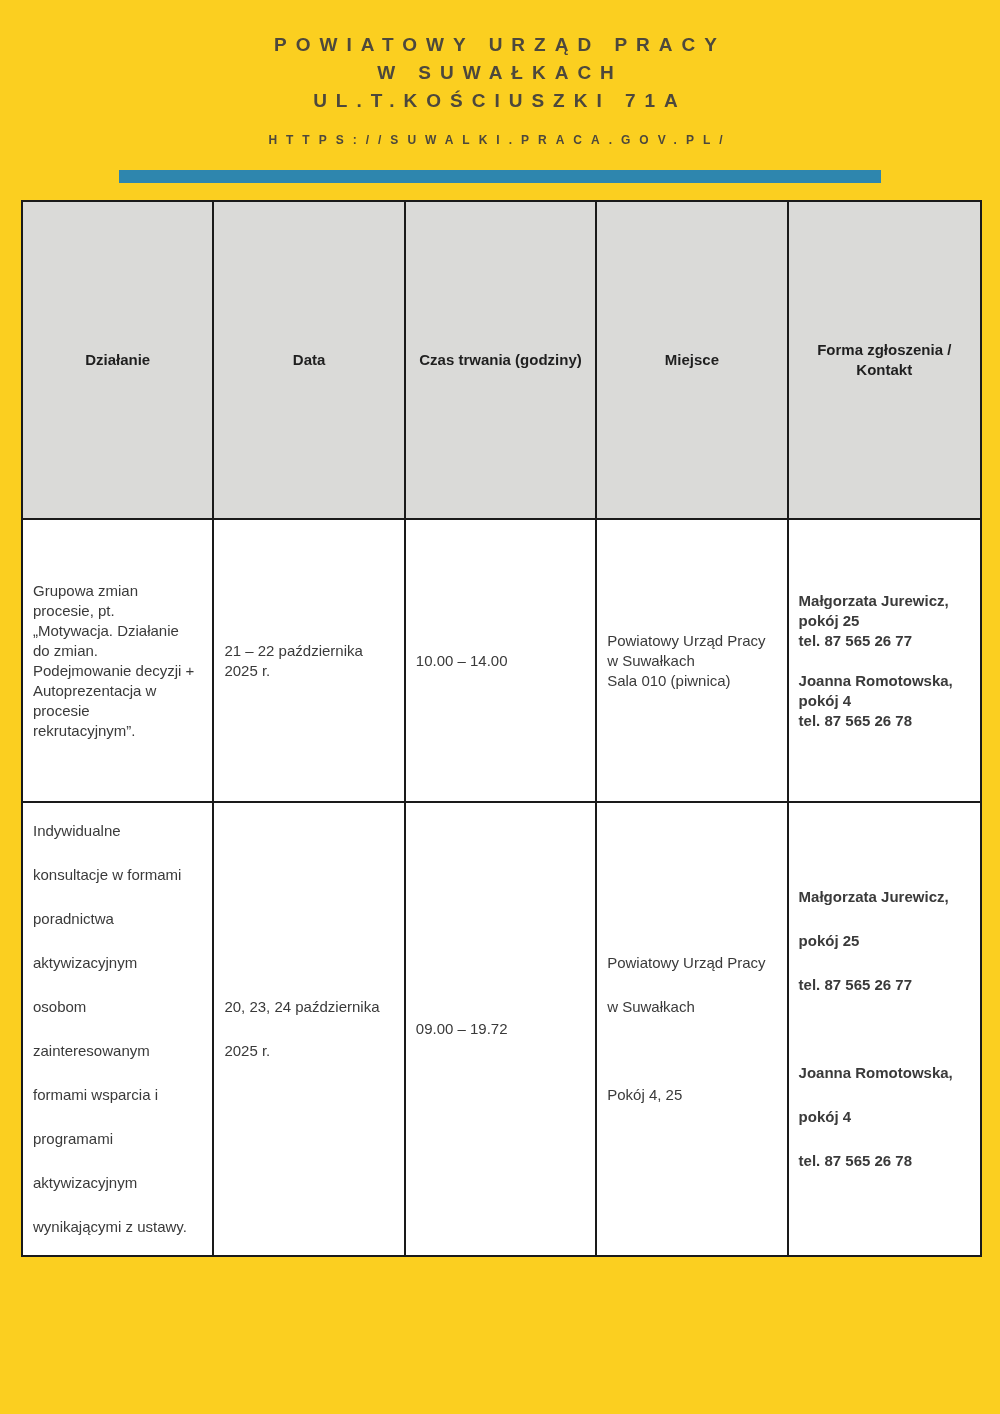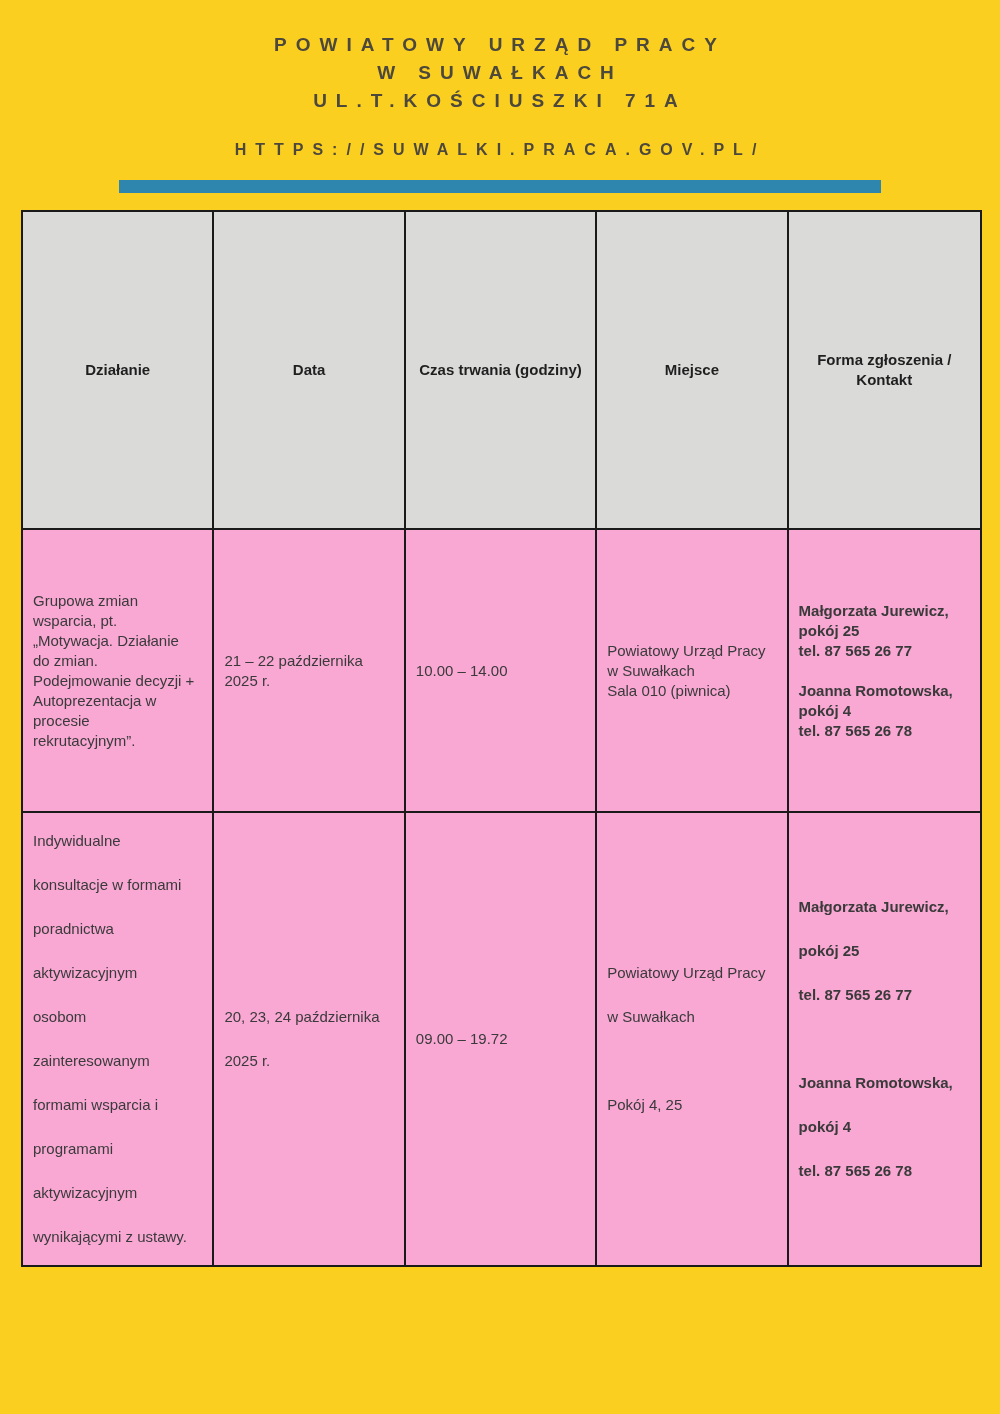--- a/index.html
+++ b/index.html
@@ -20,40 +20,40 @@
   }
   .header-lines .hline {
     font-size: 19px;
     font-weight: 700;
     letter-spacing: 9px;
     line-height: 28px;
     color: #4D483C;
     white-space: nowrap;
   }
   .header-url {
-    margin-top: 24px;
-    font-size: 16px;
+    margin-top: 14px;
+    font-size: 12px;
     font-weight: 700;
     letter-spacing: 9px;
     line-height: 22px;
     color: #4D483C;
     white-space: nowrap;
   }
   .divider {
     width: 762px;
     height: 13px;
     margin: 19px auto 0 auto;
     background: #2E86AE;
   }
   
   .table {
     margin: 17px 0 0 21px;
     width: 957px;
     border: 2px solid #1A1A1A;
-    background: #f9a8d4;
+    background: #ffffff;
     display: grid;
     grid-template-columns: repeat(5, 1fr);
     grid-template-rows: 318px 283px 452px;
   }
   .cell {
     border-right: 2px solid #1A1A1A;
     border-bottom: 2px solid #1A1A1A;
     box-sizing: border-box;
     display: flex;
     flex-direction: column;
@@ -96,21 +96,21 @@
   <div class="table">
 
     <div class="cell head">Działanie</div>
     <div class="cell head">Data</div>
     <div class="cell head">Czas trwania (godziny)</div>
     <div class="cell head">Miejsce</div>
     <div class="cell head last-col">Forma zgłoszenia / Kontakt</div>
 
     <div class="cell">
         <div class="cell-line">Grupowa zmian</div>
-        <div class="cell-line">wsparcia, pt.</div>
+        <div class="cell-line">procesie, pt.</div>
         <div class="cell-line">„Motywacja. Działanie</div>
         <div class="cell-line">do zmian.</div>
         <div class="cell-line">Podejmowanie decyzji +</div>
         <div class="cell-line">Autoprezentacja w</div>
         <div class="cell-line">procesie</div>
         <div class="cell-line">rekrutacyjnym”.</div>
       </div>
     <div class="cell">
         <div class="cell-line">21 – 22 października</div>
         <div class="cell-line">2025 r.</div>

